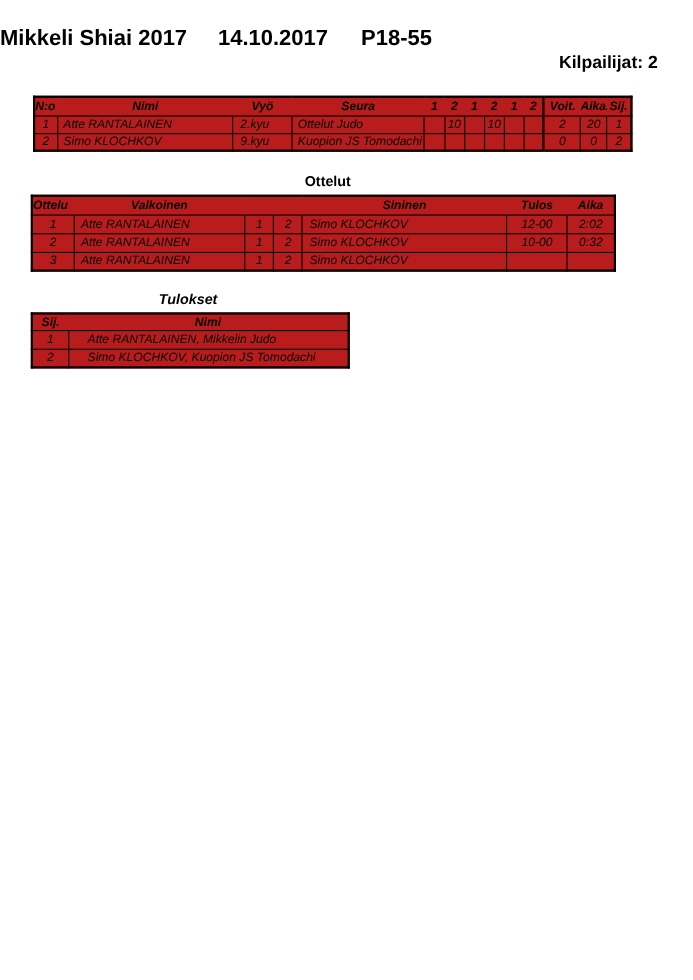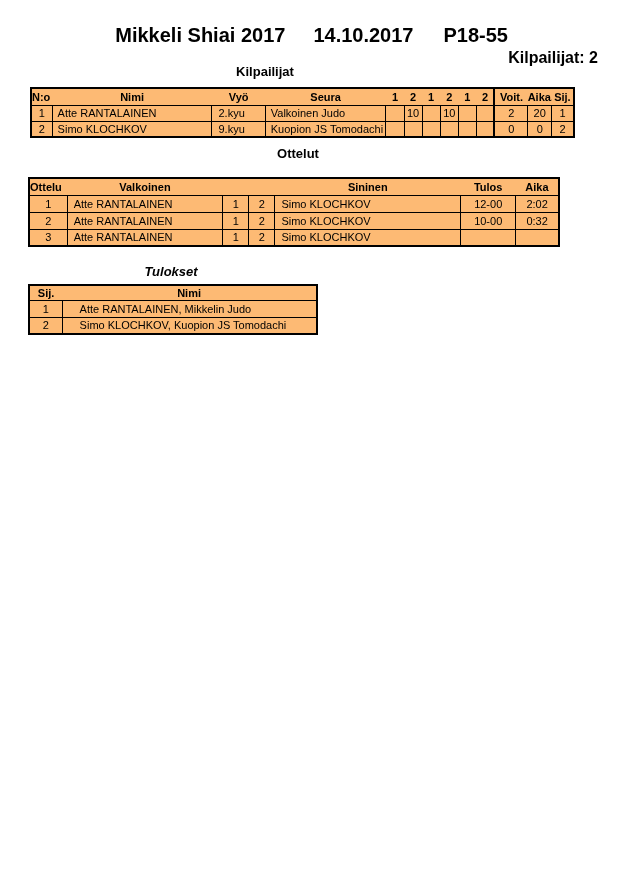--- a/index.html
+++ b/index.html
@@ -9,46 +9,47 @@
     width:630px; height:891px;
     background:#ffffff;
     color:#000;
     font-family:"Liberation Sans", sans-serif;
     overflow:hidden;
   }
 
   
   .title-row {
     position:absolute; top:24px; left:0; width:508px;
-    display:flex; justify-content:flex-end; align-items:baseline;
+    display:flex; justify-content:flex-start; align-items:baseline;
     font-size:20px; font-weight:bold; white-space:pre;
   }
   .title-date { margin-left:28px; }
   .title-cat  { margin-left:30px; }
 
   .count-line {
     position:absolute; top:49px; right:32px;
     font-size:16px; font-weight:bold;
   }
 
   
   .sec-heading {
     position:absolute; font-size:13px; font-weight:bold; text-align:center;
   }
   .h-competitors { top:64px;  left:0; width:530px; }
-  .h-matches     { top:146px; left:0; width:596px; }
+  .h-matches     { top:157px; left:0; width:596px; }
   .h-results     { top:264px; left:0; width:342px;font-style:italic; }
 
   
   table {
     position:absolute;
     border-collapse:collapse;
     table-layout:fixed;
-    background:#fdba74;
+    background:#b91c1c;
     border:2px solid #000;
+    font-style:italic;
   }
   th {
     font-size:11px; font-weight:bold;
     border-bottom:1px solid #000;
     padding:0; overflow:hidden; white-space:nowrap;
     text-align:center; vertical-align:middle;
   }
   td {
     font-size:11px;
     border:1px solid #000;
@@ -78,21 +79,20 @@
 <div class="page">
 
   <div class="title-row">
     <span>Mikkeli Shiai 2017</span>
     <span class="title-date">14.10.2017</span>
     <span class="title-cat">P18-55</span>
   </div>
 
   <div class="count-line">Kilpailijat: 2</div>
 
-  <div class="sec-heading h-competitors">Kilpailijat</div>
 
   <table class="t-competitors">
     <colgroup>
       <col style="width:21px">
         <col style="width:159px">
         <col style="width:53px">
         <col style="width:120px">
       <col style="width:18px">
         <col style="width:18px">
         <col style="width:18px">
@@ -118,21 +118,21 @@
         <th class="thick-l">Voit.</th>
         <th>Aika.</th>
         <th>Sij.</th>
       </tr>
     </thead>
     <tbody>
       <tr class="dr">
         <td>1</td>
         <td class="txt-left">Atte RANTALAINEN</td>
         <td class="txt-left6">2.kyu</td>
-        <td class="txt-left">Valkoinen Judo</td>
+        <td class="txt-left">Ottelut Judo</td>
         <td></td>
         <td>10</td>
         <td></td>
         <td>10</td>
         <td></td>
         <td></td>
         <td class="thick-l">2</td>
         <td>20</td>
         <td>1</td>
       </tr>

